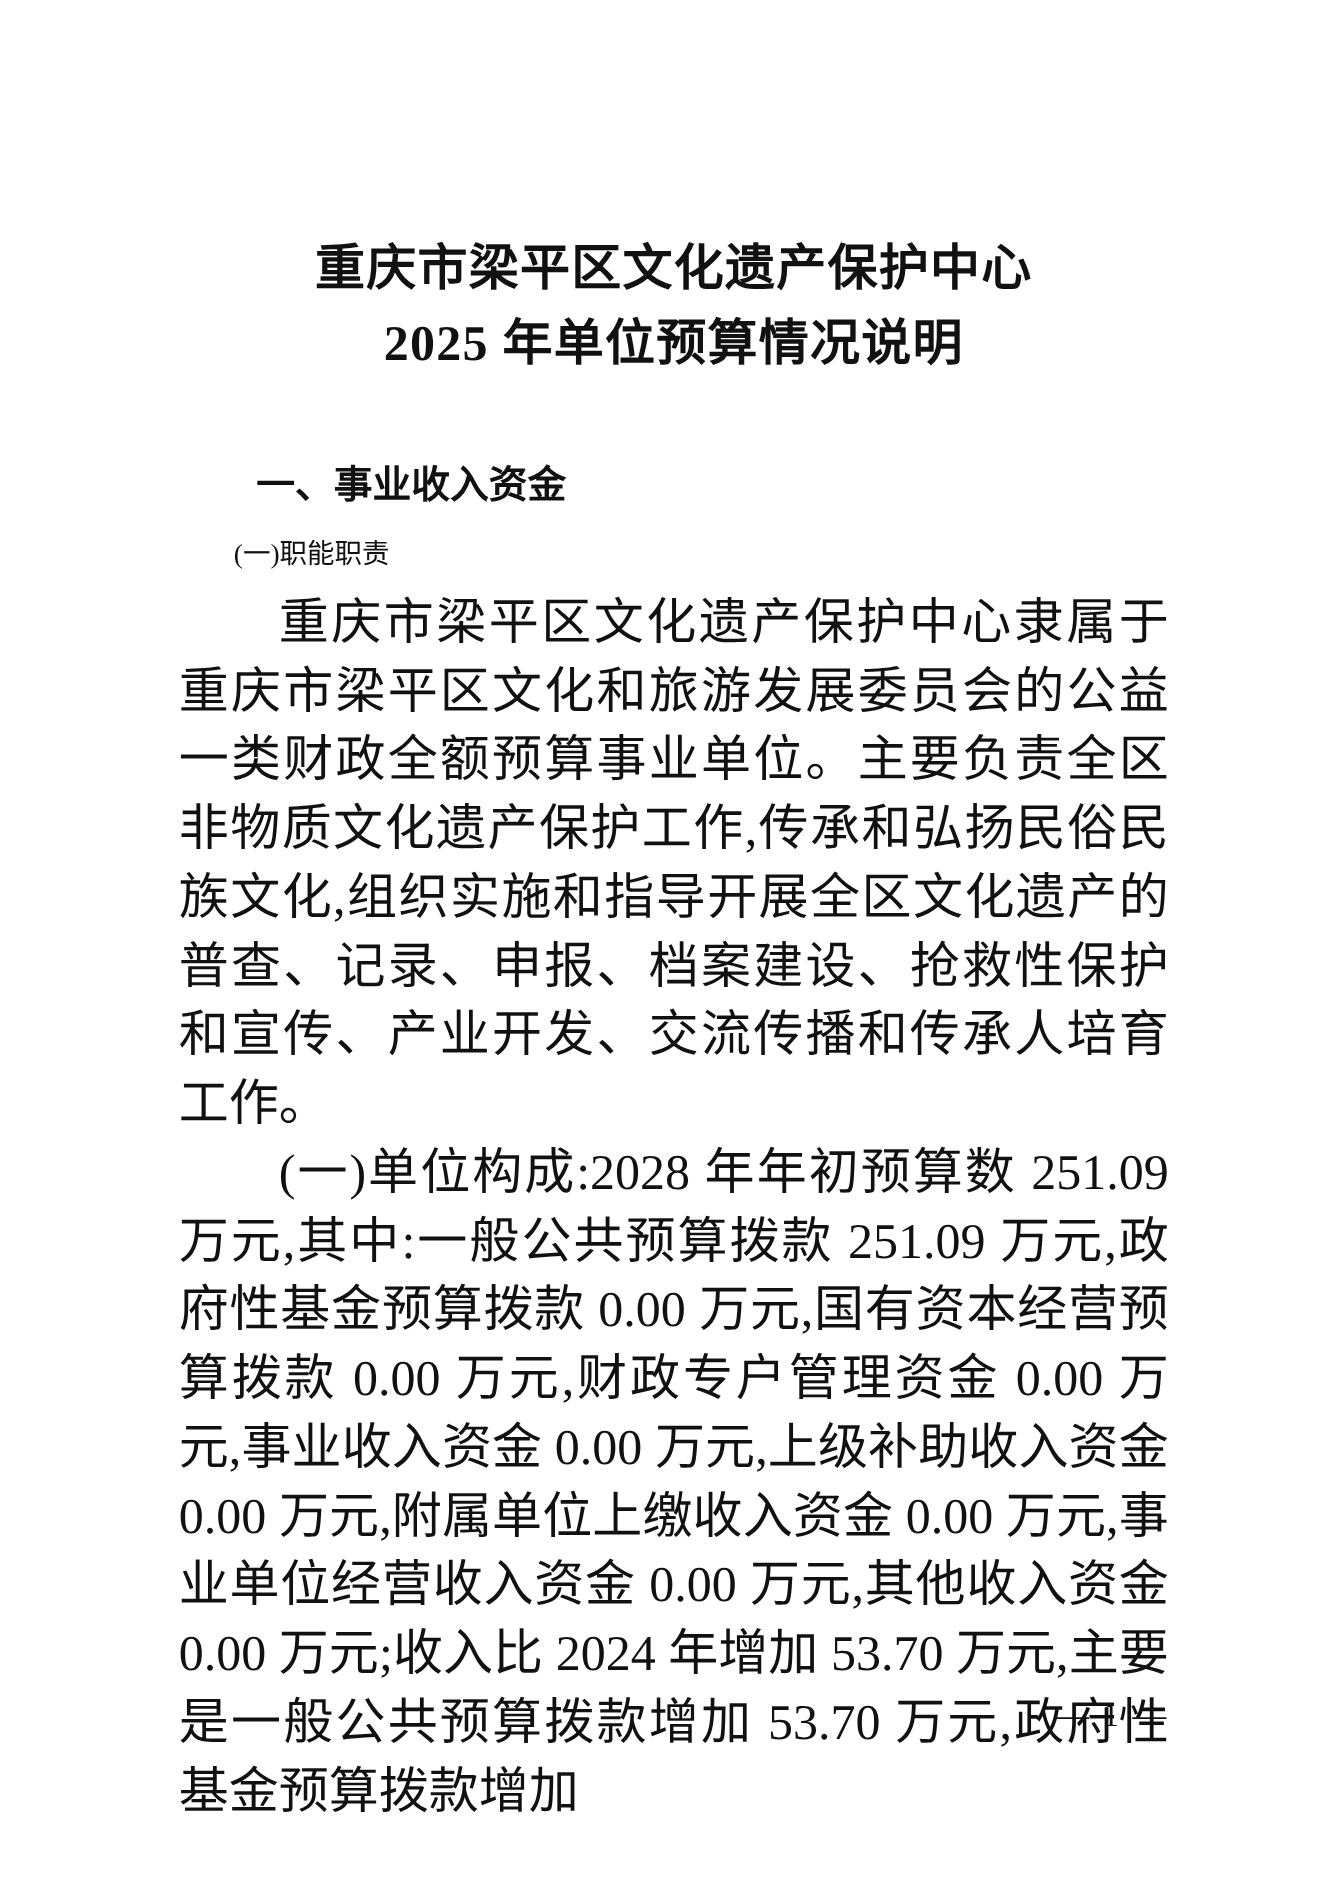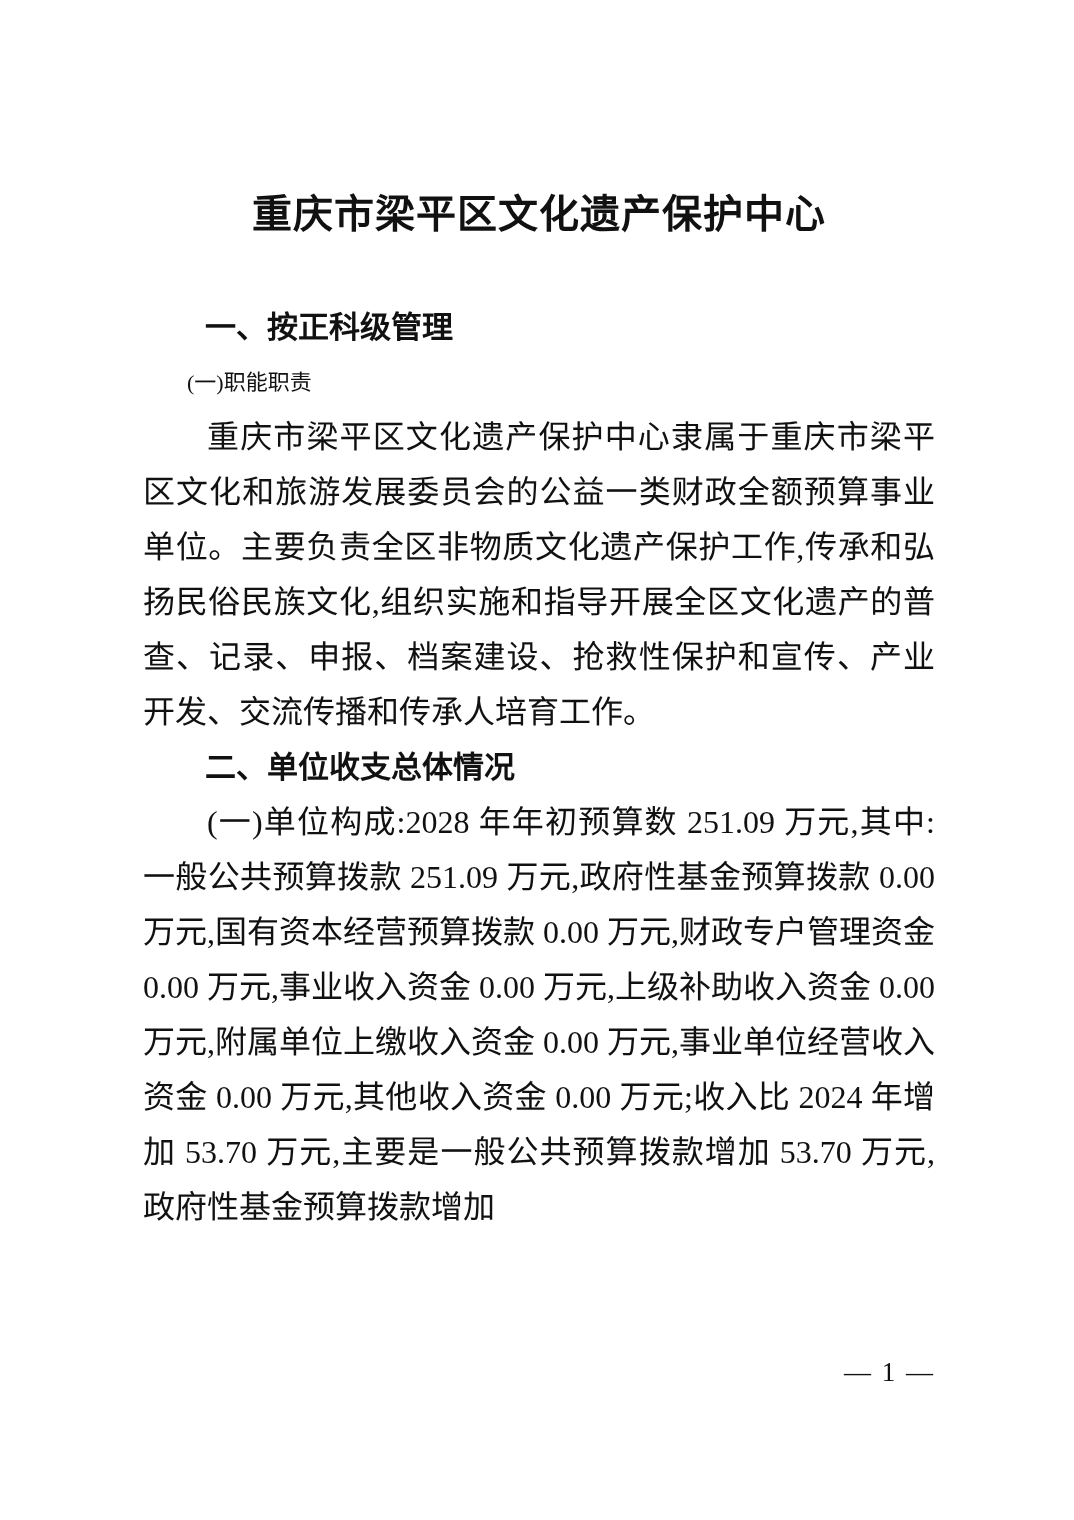--- a/index.html
+++ b/index.html
@@ -43,21 +43,21 @@
     font-family: "Liberation Serif", serif;
     font-weight: 400;
     font-size: 22px;
     line-height: 55px;
     text-indent: 2em;
     margin: 0;
   }
   .para {
     font-family: "Liberation Serif", serif;
     font-weight: 400;
-    font-size: 32px;
+    font-size: 40px;
     line-height: 55px;
     text-indent: 2em;
     text-align: justify;
     text-justify: inter-character;
     margin: 0;
   }
   .para .lead {
     font-family: "Liberation Serif", serif;
   }
   .footer {
@@ -70,29 +70,29 @@
     letter-spacing: 2px;
   }
 </style>
 </head>
 <body>
 
 <div class="page">
 
   <h1 class="doc-title">
     <span>重庆市梁平区文化遗产保护中心</span><br>
+    <span>2025 年单位预算情况说明</span>
   </h1>
 
-  <h2 class="h-bold block">一、按正科级管理</h2>
+  <h2 class="h-bold block">一、事业收入资金</h2>
 
   <h3 class="h-kaiti block">(一)职能职责</h3>
 
   <p class="para block">重庆市梁平区文化遗产保护中心隶属于重庆市梁平区文化和旅游发展委员会的公益一类财政全额预算事业单位。主要负责全区非物质文化遗产保护工作,传承和弘扬民俗民族文化,组织实施和指导开展全区文化遗产的普查、记录、申报、档案建设、抢救性保护和宣传、产业开发、交流传播和传承人培育工作。</p>
 
 
 
-  <h2 class="h-bold block">二、单位收支总体情况</h2>
 
   <p class="para block"><span class="lead">(一)单位构成:</span><span>2028 年年初预算数 251.09 万元,其中:一般公共预算拨款 251.09 万元,政府性基金预算拨款 0.00 万元,国有资本经营预算拨款 0.00 万元,财政专户管理资金 0.00 万元,事业收入资金 0.00 万元,上级补助收入资金 0.00 万元,附属单位上缴收入资金 0.00 万元,事业单位经营收入资金 0.00 万元,其他收入资金 0.00 万元;收入比 2024 年增加 53.70 万元,主要是一般公共预算拨款增加 53.70 万元,政府性基金预算拨款增加</span></p>
 
 </div>
 
 <div class="footer">— 1 —</div>
 
 </body></html>

